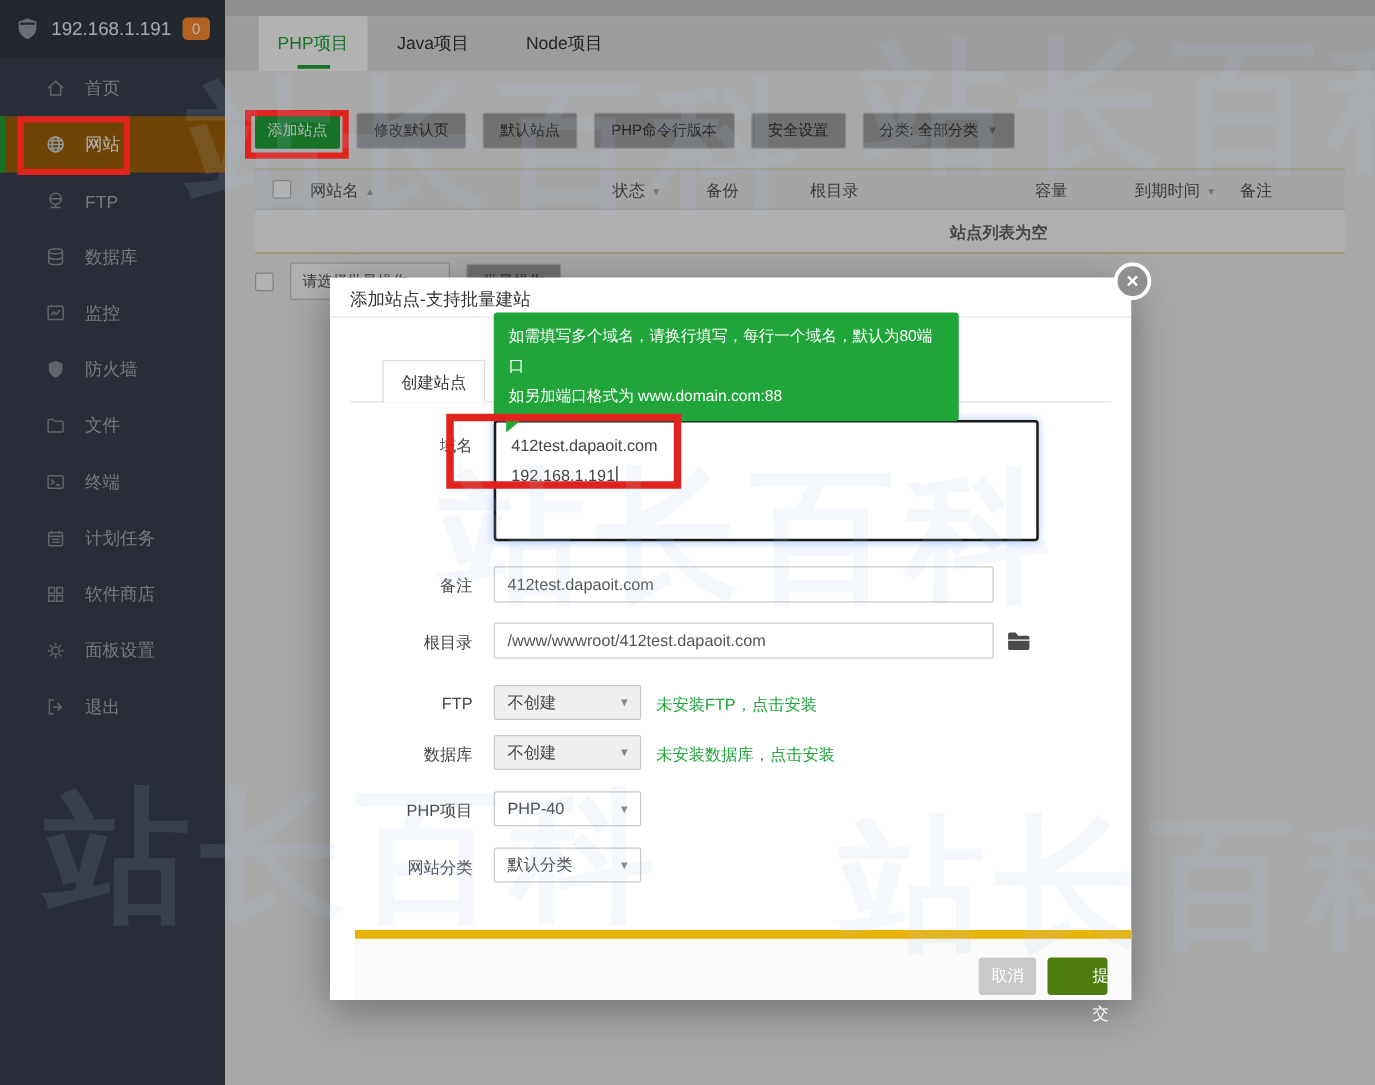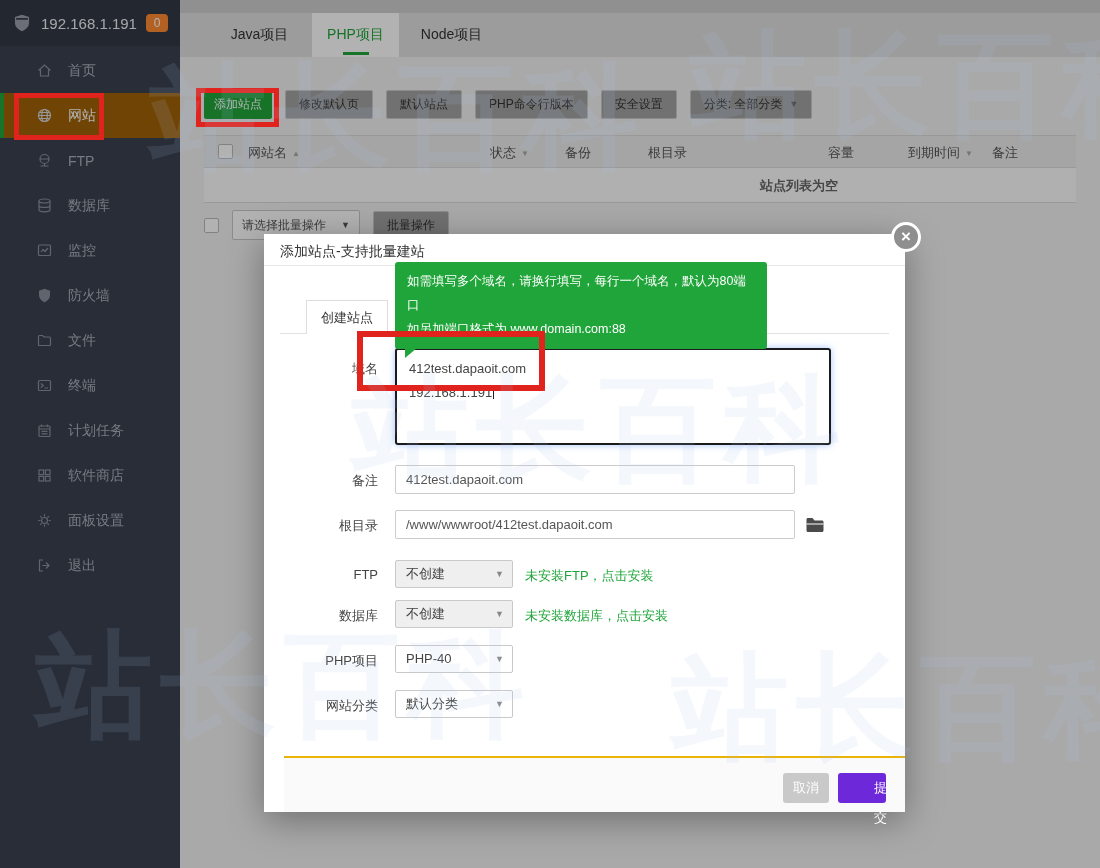--- a/index.html
+++ b/index.html
@@ -44,43 +44,43 @@
 
   .batchrow { position:absolute; left:24px; top:210px; display:flex; gap:13px; align-items:center; }
   .batch-select { width:128px; height:30px; background:#fff; border:1px solid #c9c9c9; border-radius:2px; font-size:12px; color:#555; line-height:28px; padding:0 9px; cursor:pointer; display:flex; justify-content:space-between; align-items:center; }
   .batch-select::after { content:"▼"; font-size:9px; color:#555; }
 
   
   .wm { position:absolute; z-index:90; font-size:116px; font-weight:bold; letter-spacing:8px; color:rgba(170,196,230,0.13); white-space:nowrap; pointer-events:none; }
   .dim { position:absolute; inset:0; background:rgba(0,0,0,0.30); z-index:40; }
 
   
-  .modal { position:absolute; left:264px; top:234px; width:641px; height:578px; background:#fff; z-index:60; box-shadow:0 8px 34px rgba(0,0,0,0.35); }
+  .modal { position:absolute; left:264px; top:222px; width:641px; height:578px; background:#fff; z-index:60; box-shadow:0 8px 34px rgba(0,0,0,0.35); }
   .m-title { position:absolute; left:16px; top:9px; font-size:14px; color:#333; }
   .m-headline { position:absolute; left:0; right:0; top:31px; height:1px; background:#e8e8e8; }
   .m-close { position:absolute; top:-12px; right:-16px; width:30px; height:30px; border-radius:50%; background:#8f8f8f; border:3px solid #fff; color:#fff; text-align:center; font-size:17px; font-weight:bold; line-height:24px; cursor:pointer; z-index:70; }
   .m-close::after { content:"×"; }
   .m-tooltip { position:absolute; left:131px; top:28px; width:372px; background:#20a53a; color:#fff; font-size:12.5px; line-height:24px; padding:7px 12px 8px; border-radius:3px; z-index:8; }
   .m-tooltip::after { content:""; position:absolute; left:10px; bottom:-9px; width:0; height:0; border-top:10px solid #20a53a; border-right:12px solid transparent; }
   .m-tab { position:absolute; left:42px; top:66px; width:82px; height:34px; background:#fff; border:1px solid #ddd; border-bottom:none; text-align:center; line-height:33px; font-size:13px; color:#333; cursor:pointer; z-index:2; }
   .m-tabline { position:absolute; left:16px; right:16px; top:99px; height:1px; background:#e2e2e2; }
 
   .flabel { position:absolute; left:24px; width:90px; text-align:right; font-size:13px; color:#444; }
   .domain-box { position:absolute; left:131px; top:114px; width:436px; height:97px; background:#fff; border:2px solid #1b1b1b; border-radius:3px; box-shadow:0 0 7px rgba(95,150,255,0.55); padding:7px 12px; font-size:13px; color:#444; line-height:24px; cursor:text; }
   .cursor-bar { display:inline-block; width:1px; height:14px; background:#222; vertical-align:-2px; margin-left:1px; }
   .finput { position:absolute; left:131px; width:400px; height:29px; background:#fff; border:1px solid #ccc; border-radius:2px; font-size:13px; color:#555; line-height:27px; padding:0 10px; cursor:text; white-space:nowrap; overflow:hidden; }
   .fselect { position:absolute; left:131px; width:118px; height:28px; background:#efefef; border:1px solid #c9c9c9; border-radius:2px; font-size:13px; color:#444; line-height:26px; padding:0 22px 0 10px; cursor:pointer; }
   .fselect.white { background:#fff; }
   .fselect::after { content:"▼"; position:absolute; right:8px; top:0; font-size:9px; color:#888; line-height:26px; }
   .fhint { position:absolute; left:261px; font-size:13px; color:#20a53a; cursor:pointer; }
   .folder-btn { position:absolute; left:541px; top:282px; width:20px; height:18px; cursor:pointer; }
 
-  .m-footer { position:absolute; left:0; right:0; top:522px; bottom:0; background:#fafafa; border-top:2px solid #eab308;margin-left:20px; }
+  .m-footer { position:absolute; left:0; right:0; top:522px; bottom:0; background:#fafafa; border-top:7px solid #eab308;margin-left:20px; }
   .btn-cancel { position:absolute; right:76px; top:15px; width:46px; height:30px; background:#c9c9c9; border:none; border-radius:3px; color:#fff; font-size:13px; line-height:30px; text-align:center; cursor:pointer; }
-  .btn-submit { position:absolute; right:19px; top:15px; width:48px; height:30px; background:#6d28d9; border:none; border-radius:3px; color:#fff; font-size:13px; line-height:30px; text-align:center; cursor:pointer;padding-left:36px; }
+  .btn-submit { position:absolute; right:19px; top:15px; width:48px; height:30px; background:#4d7c0f; border:none; border-radius:3px; color:#fff; font-size:13px; line-height:30px; text-align:center; cursor:pointer;padding-left:36px; }
 
   
   .anno { position:absolute; border:5px solid #e0241d; z-index:80; pointer-events:none; }
   .anno-sidebar { left:14px; top:93px; width:90px; height:47px; }
   .anno-addsite { left:196px; top:88px; width:83px; height:39px; }
   .anno-domain { left:357px; top:331px; width:188px; height:60px; border-width:6px; }
 </style>
 </head>
 <body>
 
@@ -178,22 +178,22 @@
             <path d="M7 3 H3.5 V14 H7 M10 5.5 L13 8.5 L10 11.5 M13 8.5 H6.5"></path>
           </svg>
         <span class="lbl">退出</span>
       </div>
     </nav>
   </aside>
 
   <div class="main">
     <div class="topstrip"></div>
     <div class="tabbar">
+      <div class="tab active">PHP项目</div>
       <div class="tab">Java项目</div>
-      <div class="tab active">PHP项目</div>
       <div class="tab">Node项目</div>
     </div>
 
     <div class="toolbar">
       <button class="btn-green">添加站点</button>
       <button class="btn">修改默认页</button>
       <button class="btn">默认站点</button>
       <button class="btn">PHP命令行版本</button>
       <button class="btn">安全设置</button>
       <button class="btn caret">分类: 全部分类</button>

